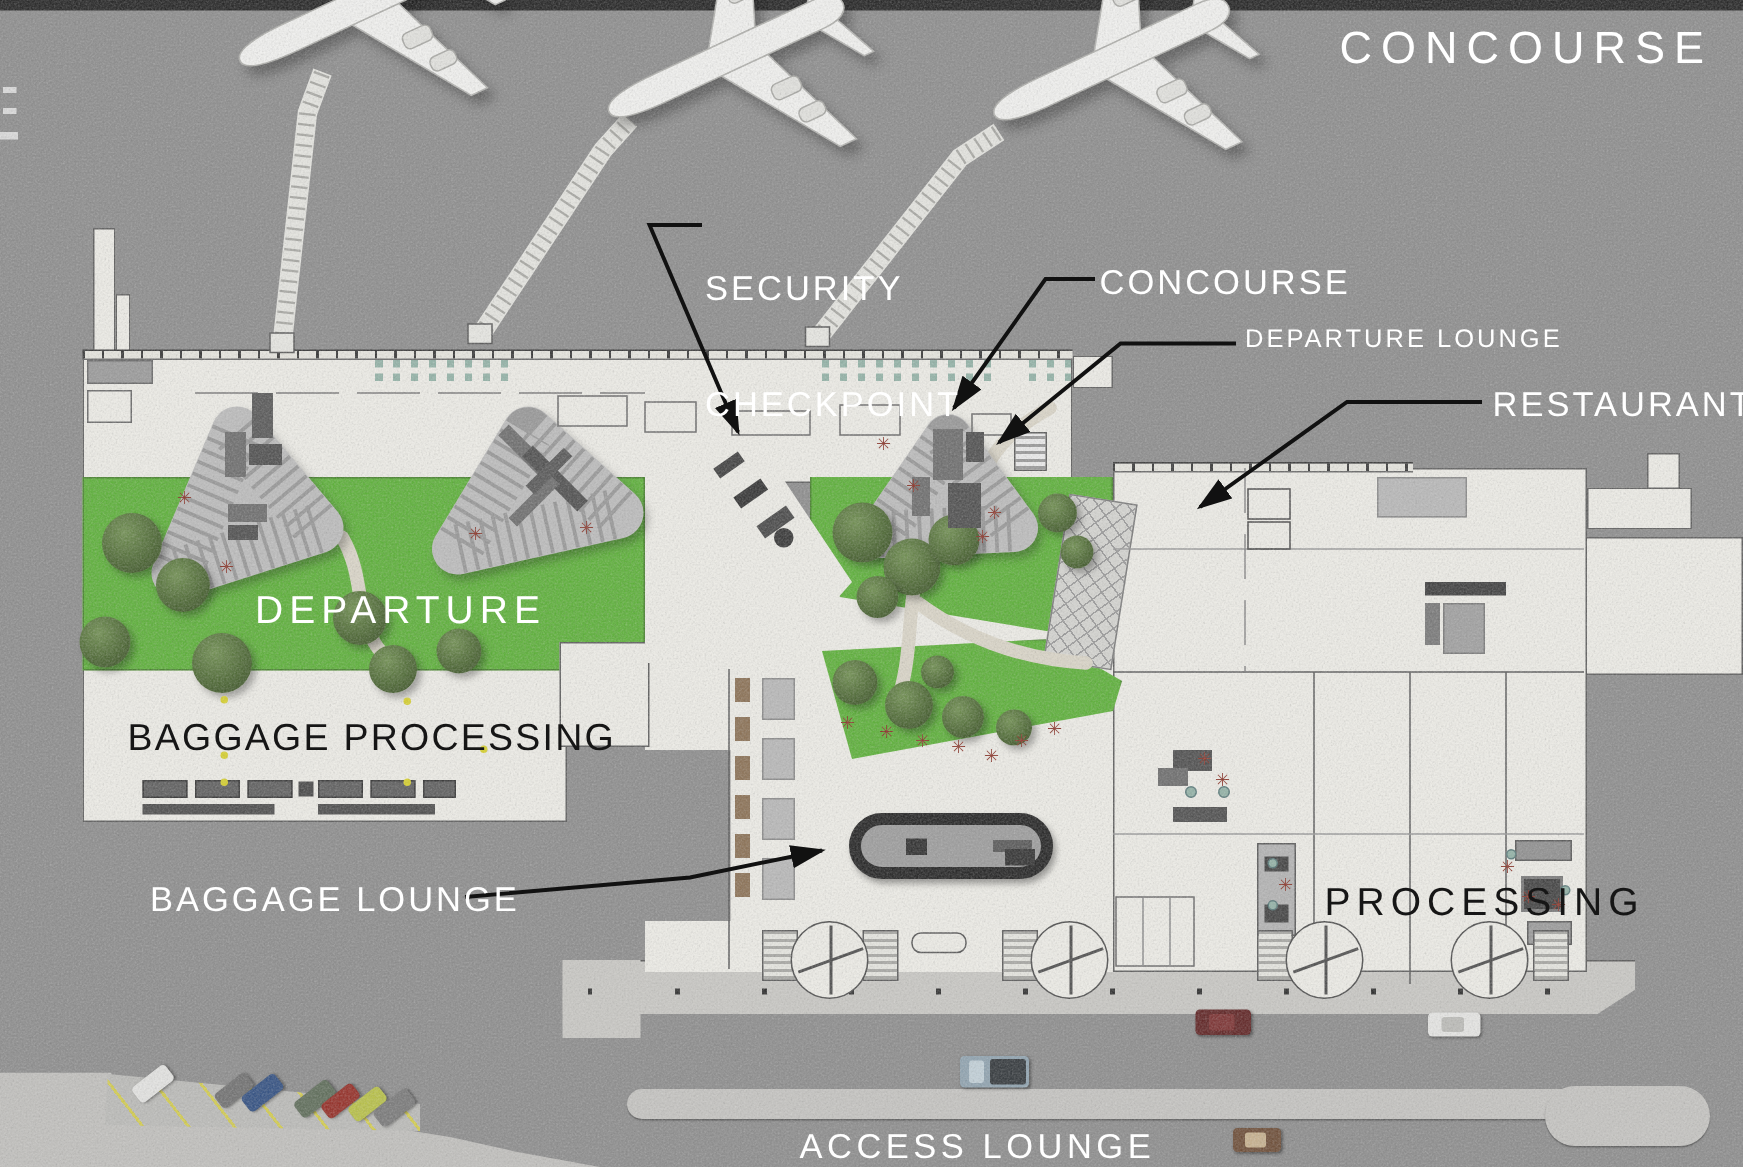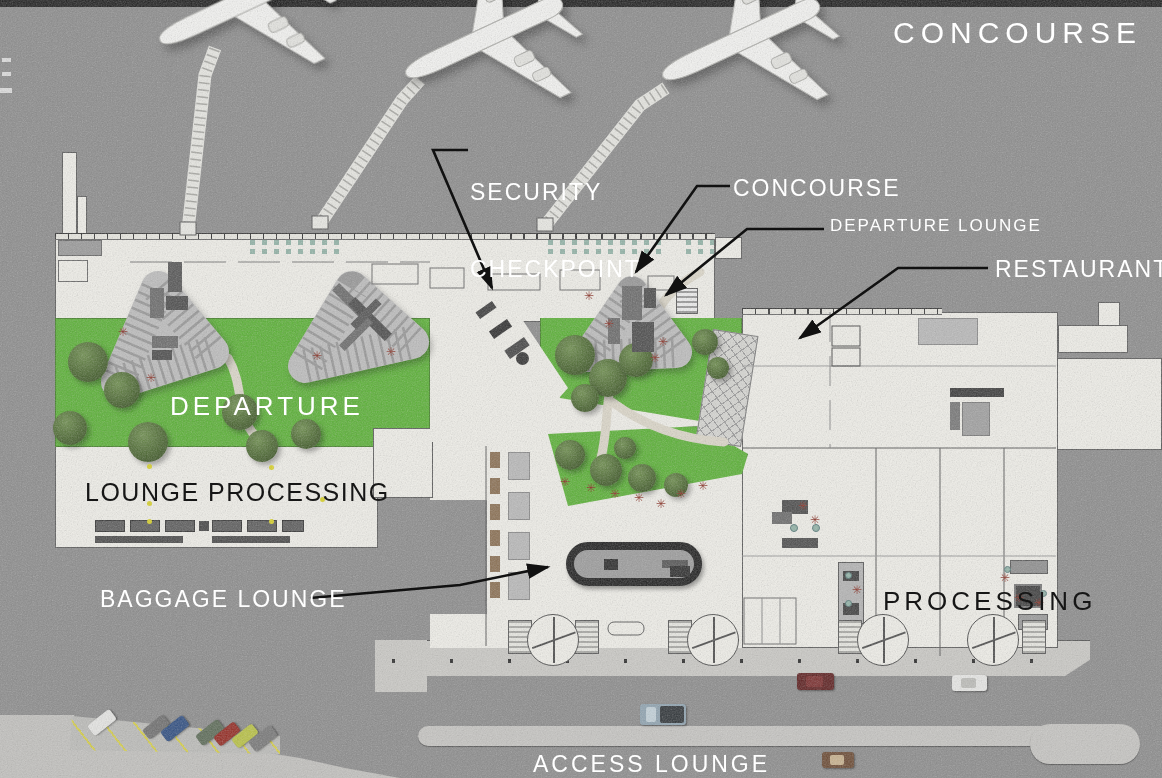--- a/index.html
+++ b/index.html
@@ -349,17 +349,17 @@
 
   <div class="lbl" style="left:893px;top:16px;font-size:30px;letter-spacing:6px;">CONCOURSE</div>
   <div class="lbl" style="left:470px;top:128px;font-size:23px;letter-spacing:2px;">
     <span style="position:static;display:block;">SECURITY</span>
     <span style="position:static;display:block;">CHECKPOINT</span>
   </div>
   <div class="lbl" style="left:733px;top:176px;font-size:23px;letter-spacing:2px;">CONCOURSE</div>
   <div class="lbl" style="left:830px;top:216px;font-size:17px;letter-spacing:2px;">DEPARTURE LOUNGE</div>
   <div class="lbl" style="left:995px;top:257px;font-size:23px;letter-spacing:2px;">RESTAURANT</div>
   <div class="lbl" style="left:170px;top:392px;font-size:26px;letter-spacing:4px;">DEPARTURE</div>
-  <div class="lbl dark" style="left:85px;top:478px;font-size:25px;letter-spacing:1.5px;">LOUNGE PROCESSING</div>
+  <div class="lbl dark" style="left:85px;top:478px;font-size:25px;letter-spacing:1.5px;">BAGGAGE PROCESSING</div>
   <div class="lbl" style="left:100px;top:587px;font-size:23px;letter-spacing:2px;">BAGGAGE LOUNGE</div>
   <div class="lbl dark" style="left:883px;top:587px;font-size:26px;letter-spacing:4px;">PROCESSING</div>
   <div class="lbl" style="left:533px;top:752px;font-size:23px;letter-spacing:3px;">ACCESS LOUNGE</div>
 </div>
 
 </body></html>

